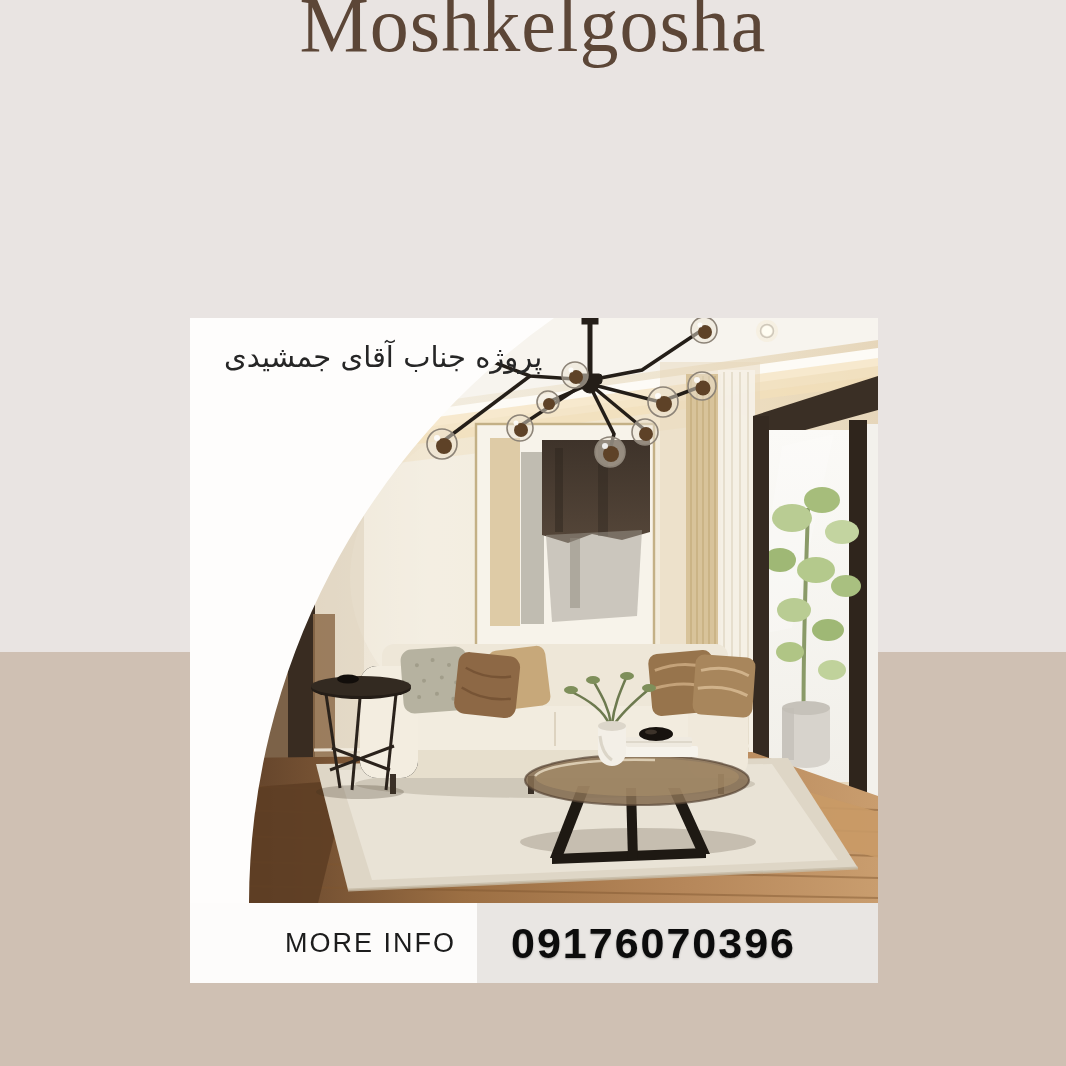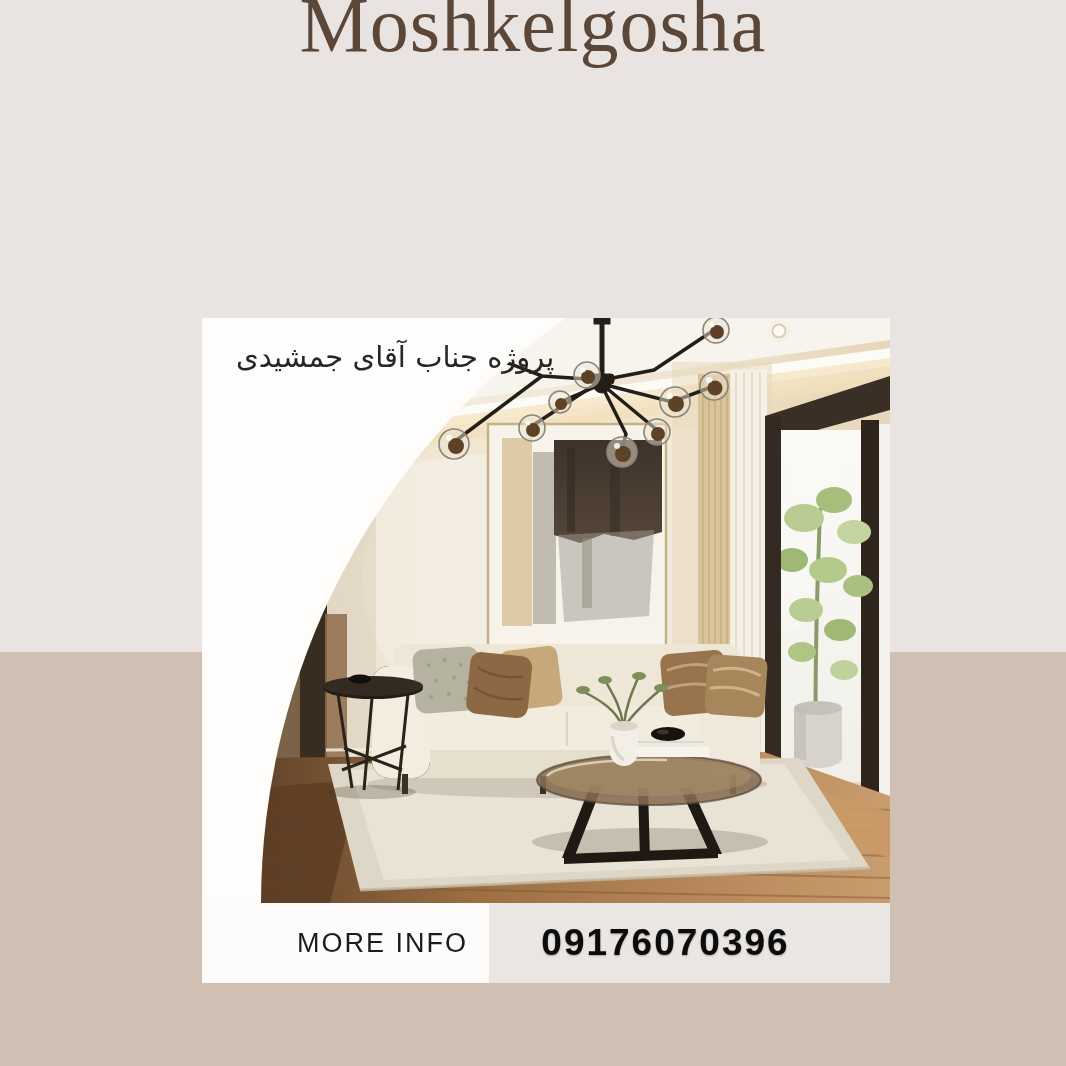--- a/index.html
+++ b/index.html
@@ -13,21 +13,21 @@
 
   .title{
     position:absolute;left:0;top:-18px;width:1066px;
     text-align:center;color:#5c4637;
     font-family:"Liberation Serif",serif;
     font-size:78px;line-height:85px;font-weight:400;letter-spacing:1px;
   }
   .title span{display:block;}
 
   .card{
-    position:absolute;left:202px;top:318px;width:688px;height:665px;
+    position:absolute;left:190px;top:318px;width:688px;height:665px;
     background:#f97316;
   }
   .photo-wrap{position:absolute;left:0;top:0;width:688px;height:585px;}
   .photo-wrap svg{display:block;}
   .arc-overlay{position:absolute;left:0;top:0;width:688px;height:585px;pointer-events:none;}
 
   .project-label{
     position:absolute;left:34px;top:22px;
     direction:rtl;white-space:nowrap;
     font-family:"DejaVu Sans",sans-serif;
@@ -38,21 +38,21 @@
   .more-info{
     width:287px;height:80px;background:#fdfcfb;
     display:flex;align-items:center;justify-content:center;
     font-size:27px;letter-spacing:2px;color:#1c1c1c;
     padding-left:74px;box-sizing:border-box;
     cursor:pointer;
   }
   .phone-box{
     flex:1;height:80px;background:#e9e6e3;
     display:flex;align-items:center;justify-content:center;
-    font-size:37px;font-weight:700;color:#0c0c0c;letter-spacing:2px;
+    font-size:43px;font-weight:700;color:#0c0c0c;letter-spacing:2px;
     padding-right:48px;box-sizing:border-box;
     text-shadow:0 1px 2px rgba(0,0,0,0.28);
     cursor:pointer;
   }
 </style>
 </head>
 <body>
 
 <div class="poster">
   <div class="bg-top"></div>

